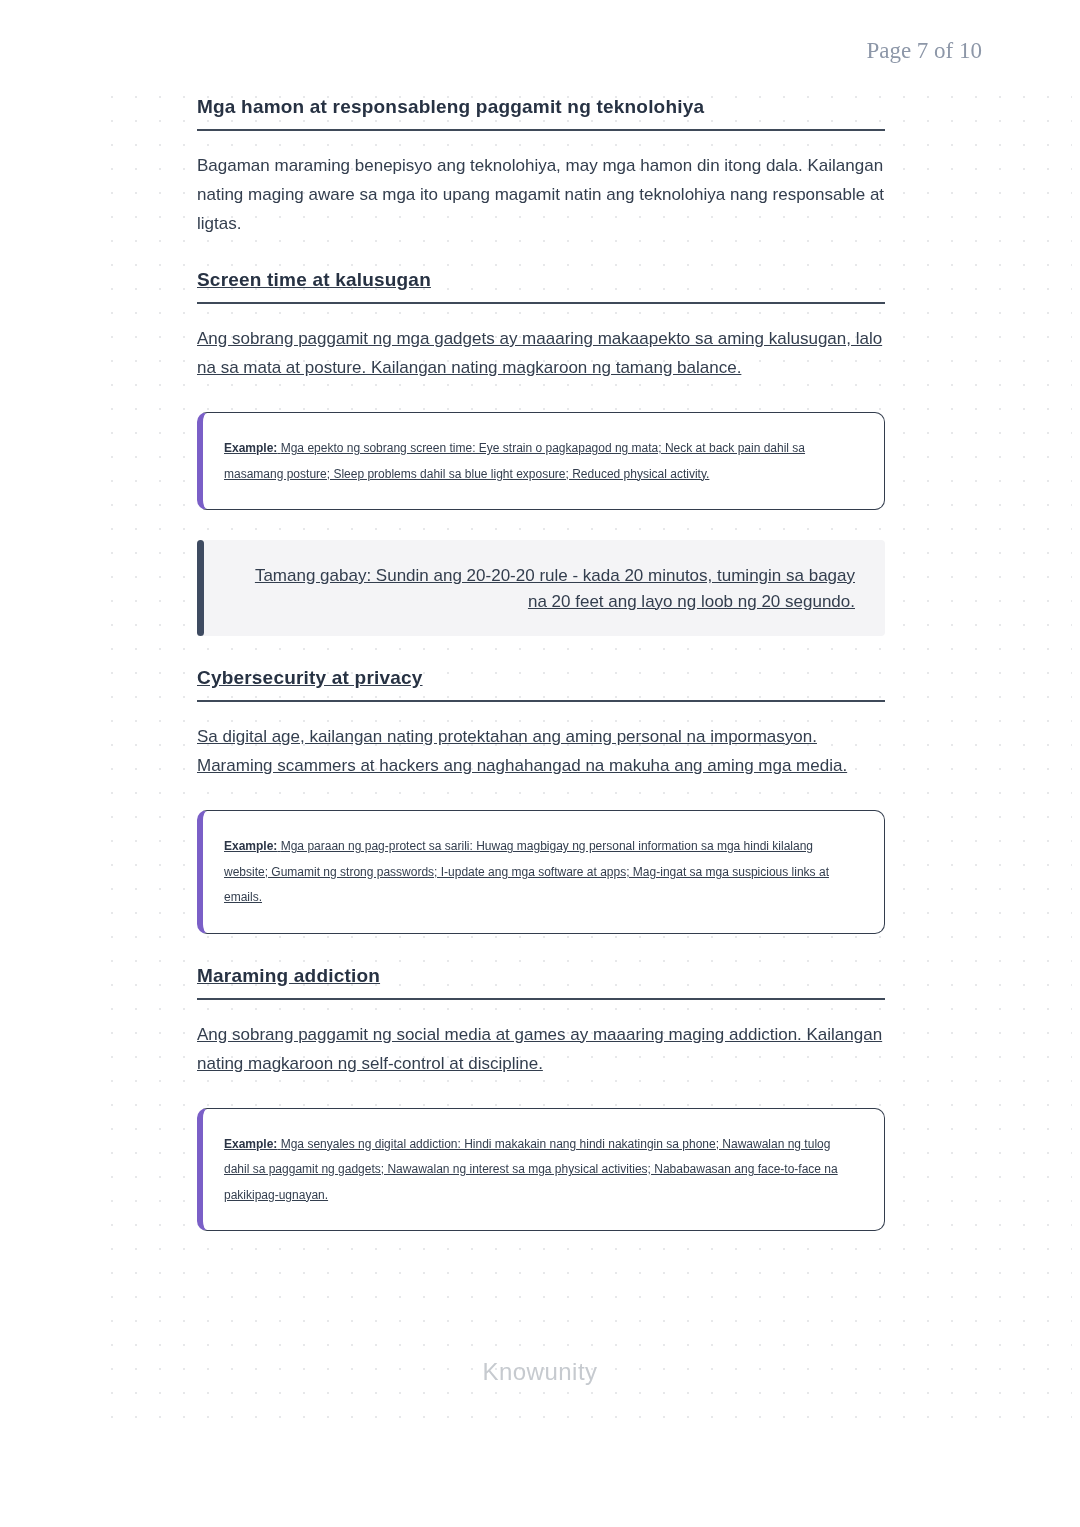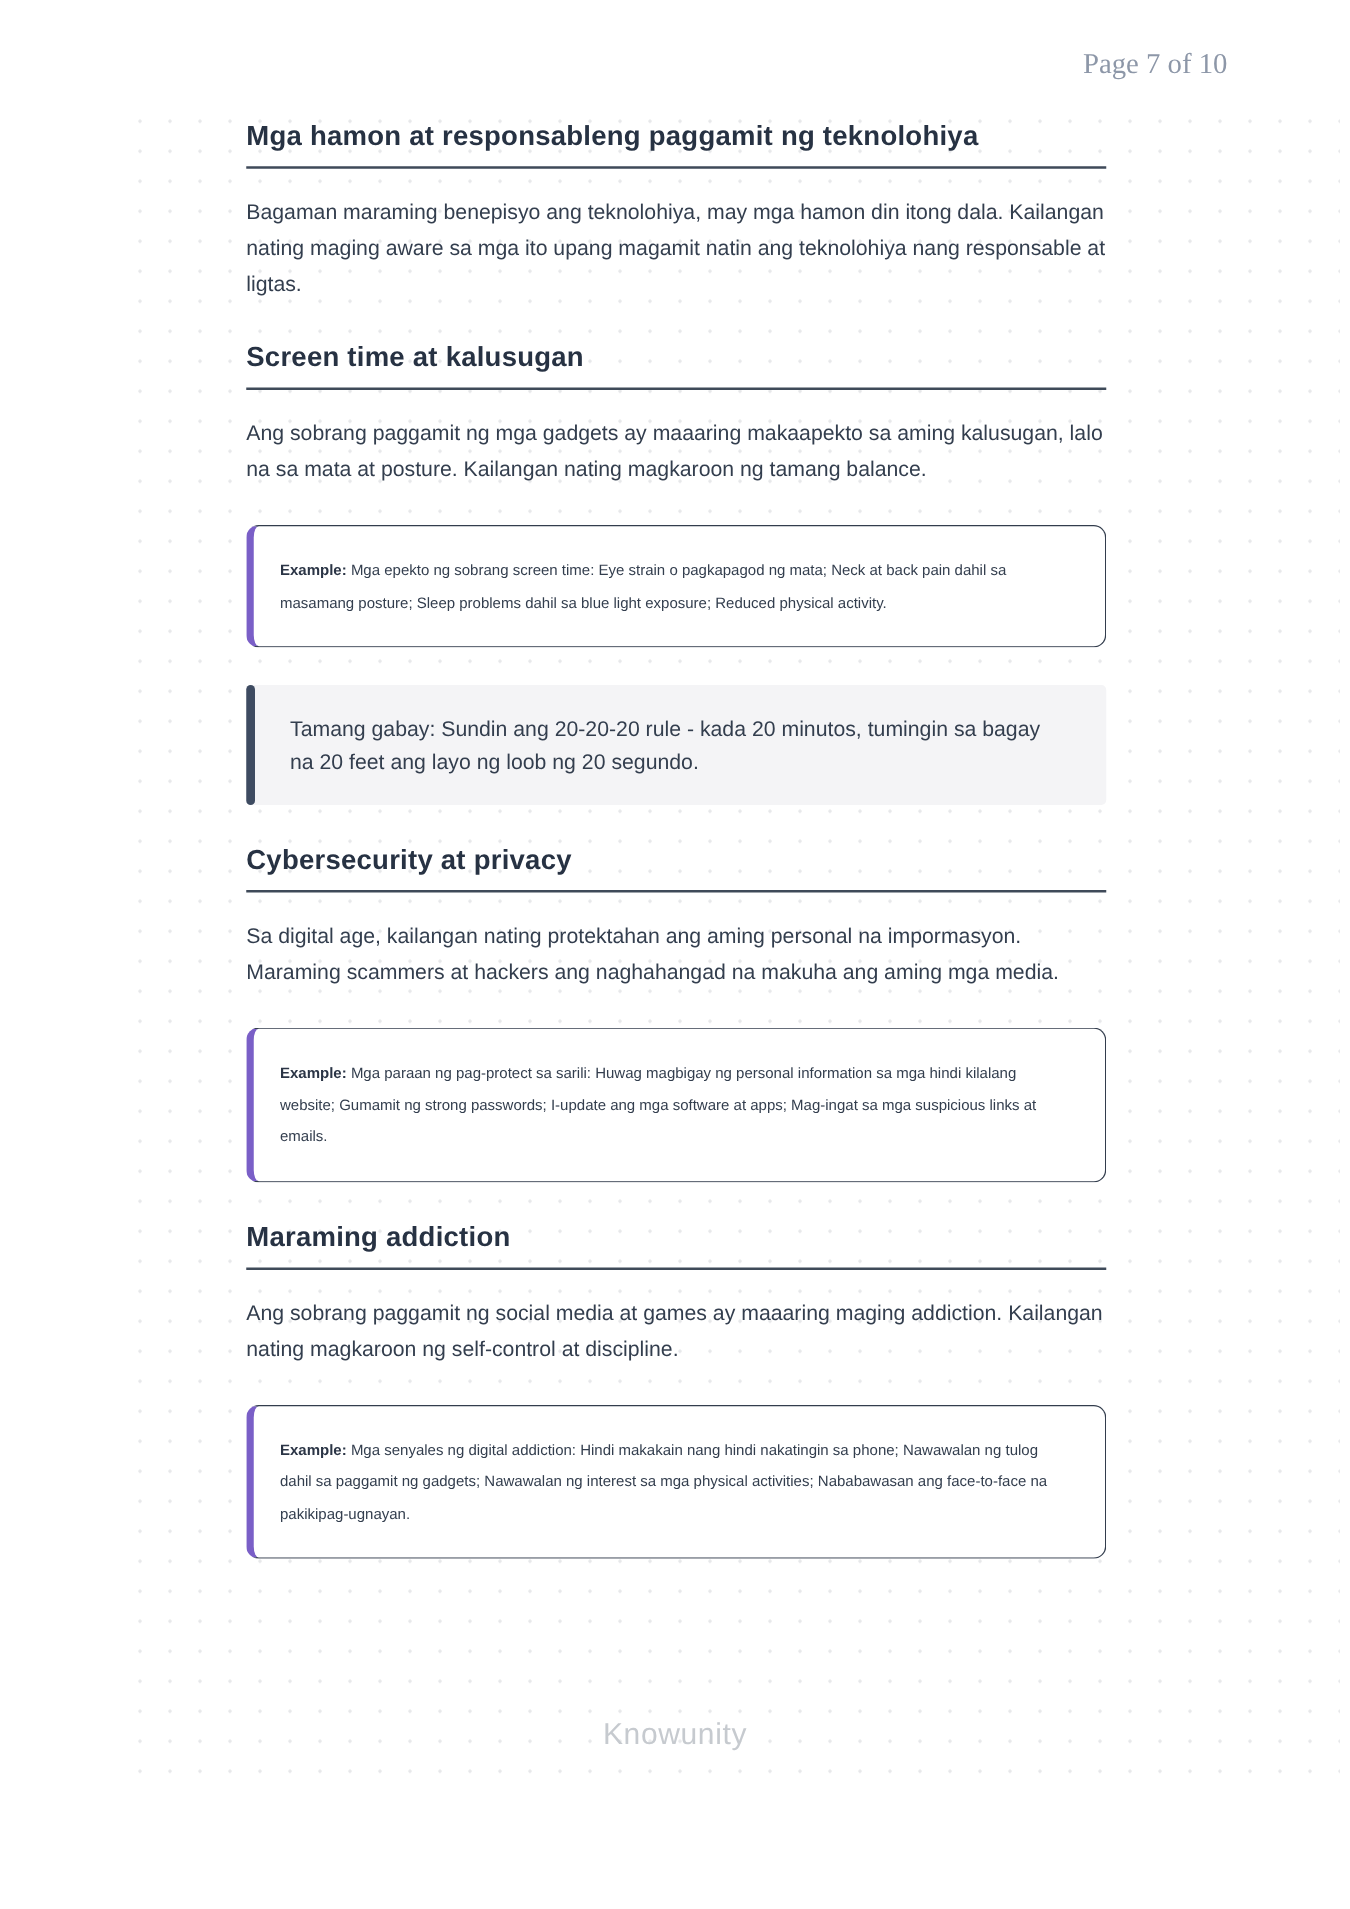--- a/index.html
+++ b/index.html
@@ -28,23 +28,23 @@
     color: #8d97a8;
     z-index: 2;
   }
   .content {
     position: relative;
     z-index: 1;
     margin-left: 197px;
     width: 688px;
     padding-top: 96px;
   }
-  .section + .section { margin-top: 31px; }
+  .section + .section { margin-top: 31px; text-decoration: underline; }
   h2.sec-heading {
-    font-size: 22px;
+    font-size: 19px;
     font-weight: 700;
     color: #273243;
     letter-spacing: 0.2px;
     padding-bottom: 11px;
     border-bottom: 2px solid #3f4a59;
   }
   p.para {
     margin-top: 20px;
     font-size: 17px;
     line-height: 29px;
@@ -63,20 +63,21 @@
   }
   .example .ex-label { font-weight: 700; color: #2b3546; }
   .quote {
     position: relative;
     background: #f4f4f6;
     border-radius: 4px;
     padding: 23px 30px 22px 35px;
     font-size: 17px;
     line-height: 25.5px;
     color: #333e4e;
+    text-align: right;
   }
   .quote::before {
     content: "";
     position: absolute;
     left: 0; top: 0; bottom: 0;
     width: 7px;
     background: #3e4b61;
     border-radius: 6px;
   }
   .footer {

